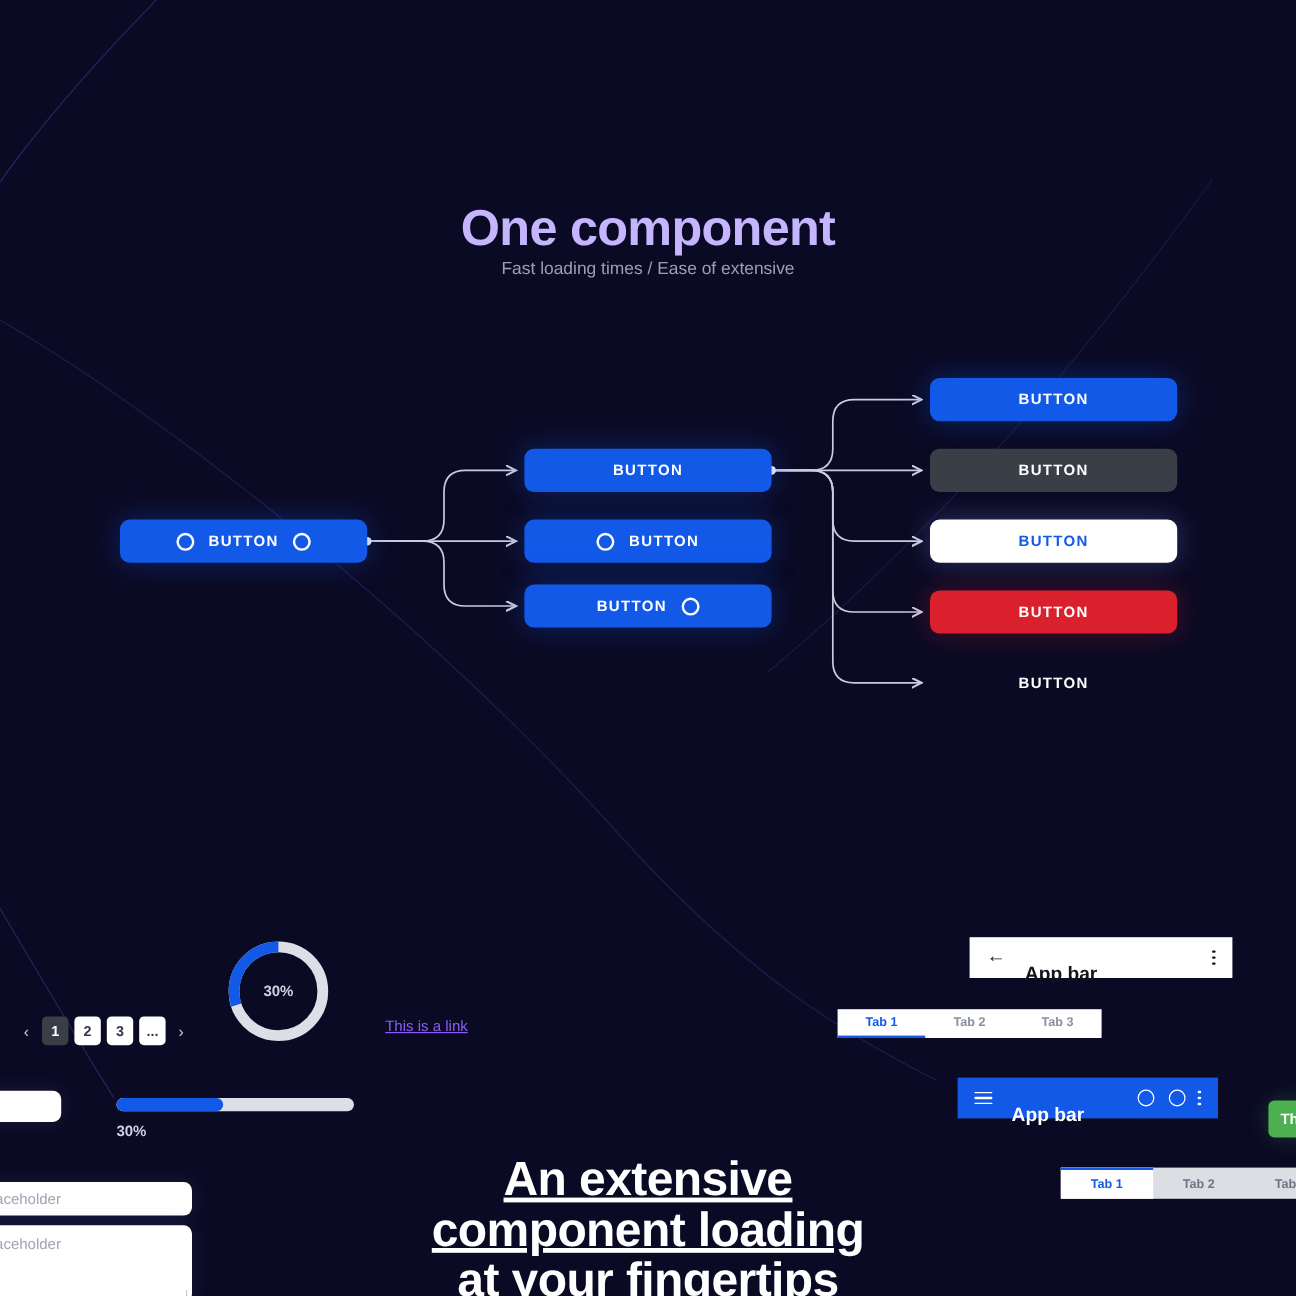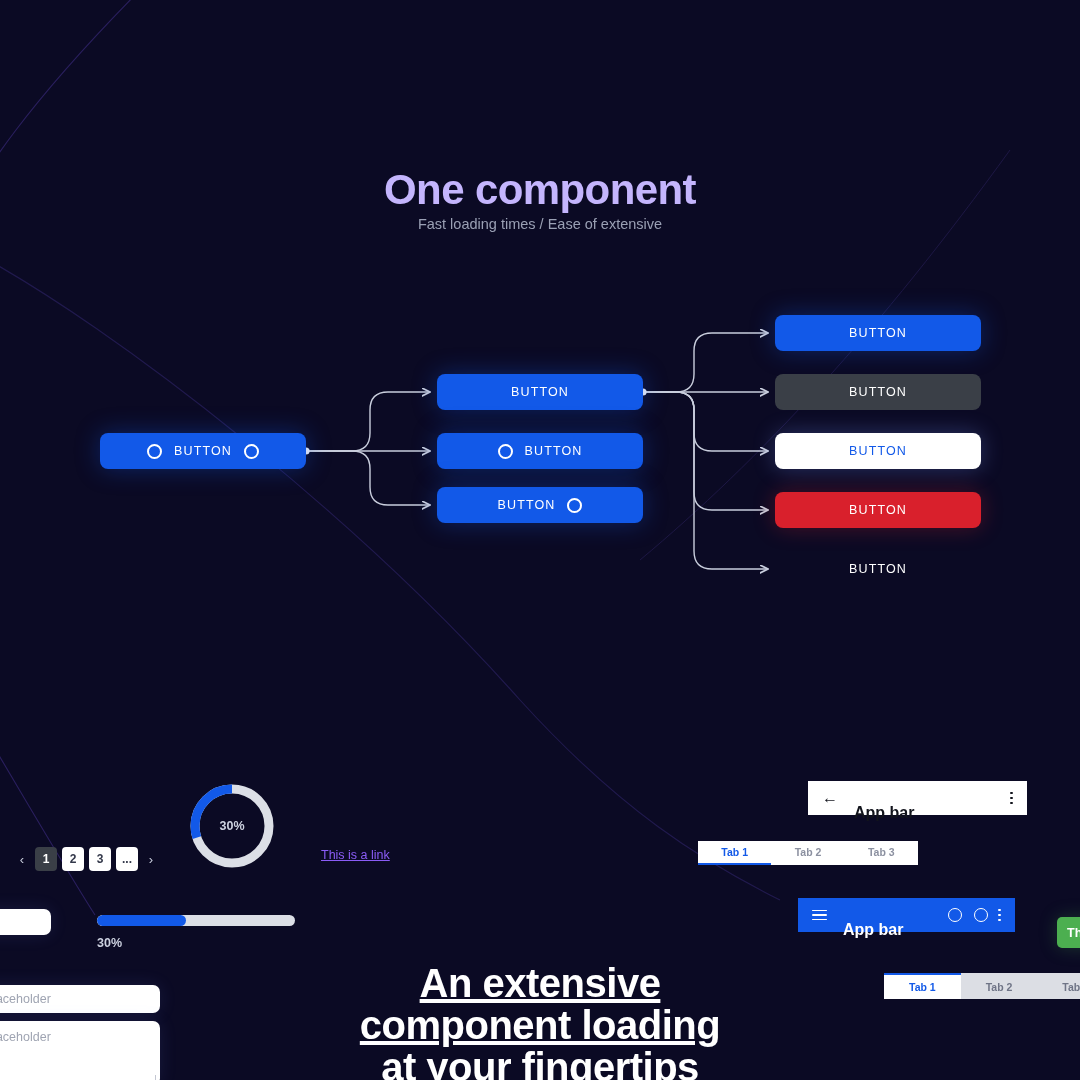--- a/index.html
+++ b/index.html
@@ -36,21 +36,21 @@
   .bottom-title span { display: block; text-decoration: underline; }
 
   
   #connectors { position: absolute; left: 0; top: 0; width: 1080px; height: 1080px; }
 
   .node {
     position: absolute;
     display: flex; align-items: center; justify-content: center;
     gap: 12px;
     border-radius: 8px;
-    font-size: 12.5px; font-weight: 400; letter-spacing: 1.1px;
+    font-size: 12.5px; font-weight: 700; letter-spacing: 1.1px;
     height: 36px;
   }
   .node.blue   { background: #1259e8; color: #ffffff; box-shadow: 0 0 24px rgba(18,89,232,0.35); }
   .node.gray   { background: #3a3f47; color: #ffffff; }
   .node.white  { background: #ffffff; color: #1259e8; box-shadow: 0 0 22px rgba(120,150,255,0.30); }
   .node.red    { background: #d9202c; color: #ffffff; box-shadow: 0 0 22px rgba(217,32,44,0.30); }
   .node.ghost  { background: transparent; color: #ffffff; }
 
   .circ {
     width: 15px; height: 15px; border-radius: 50%;

